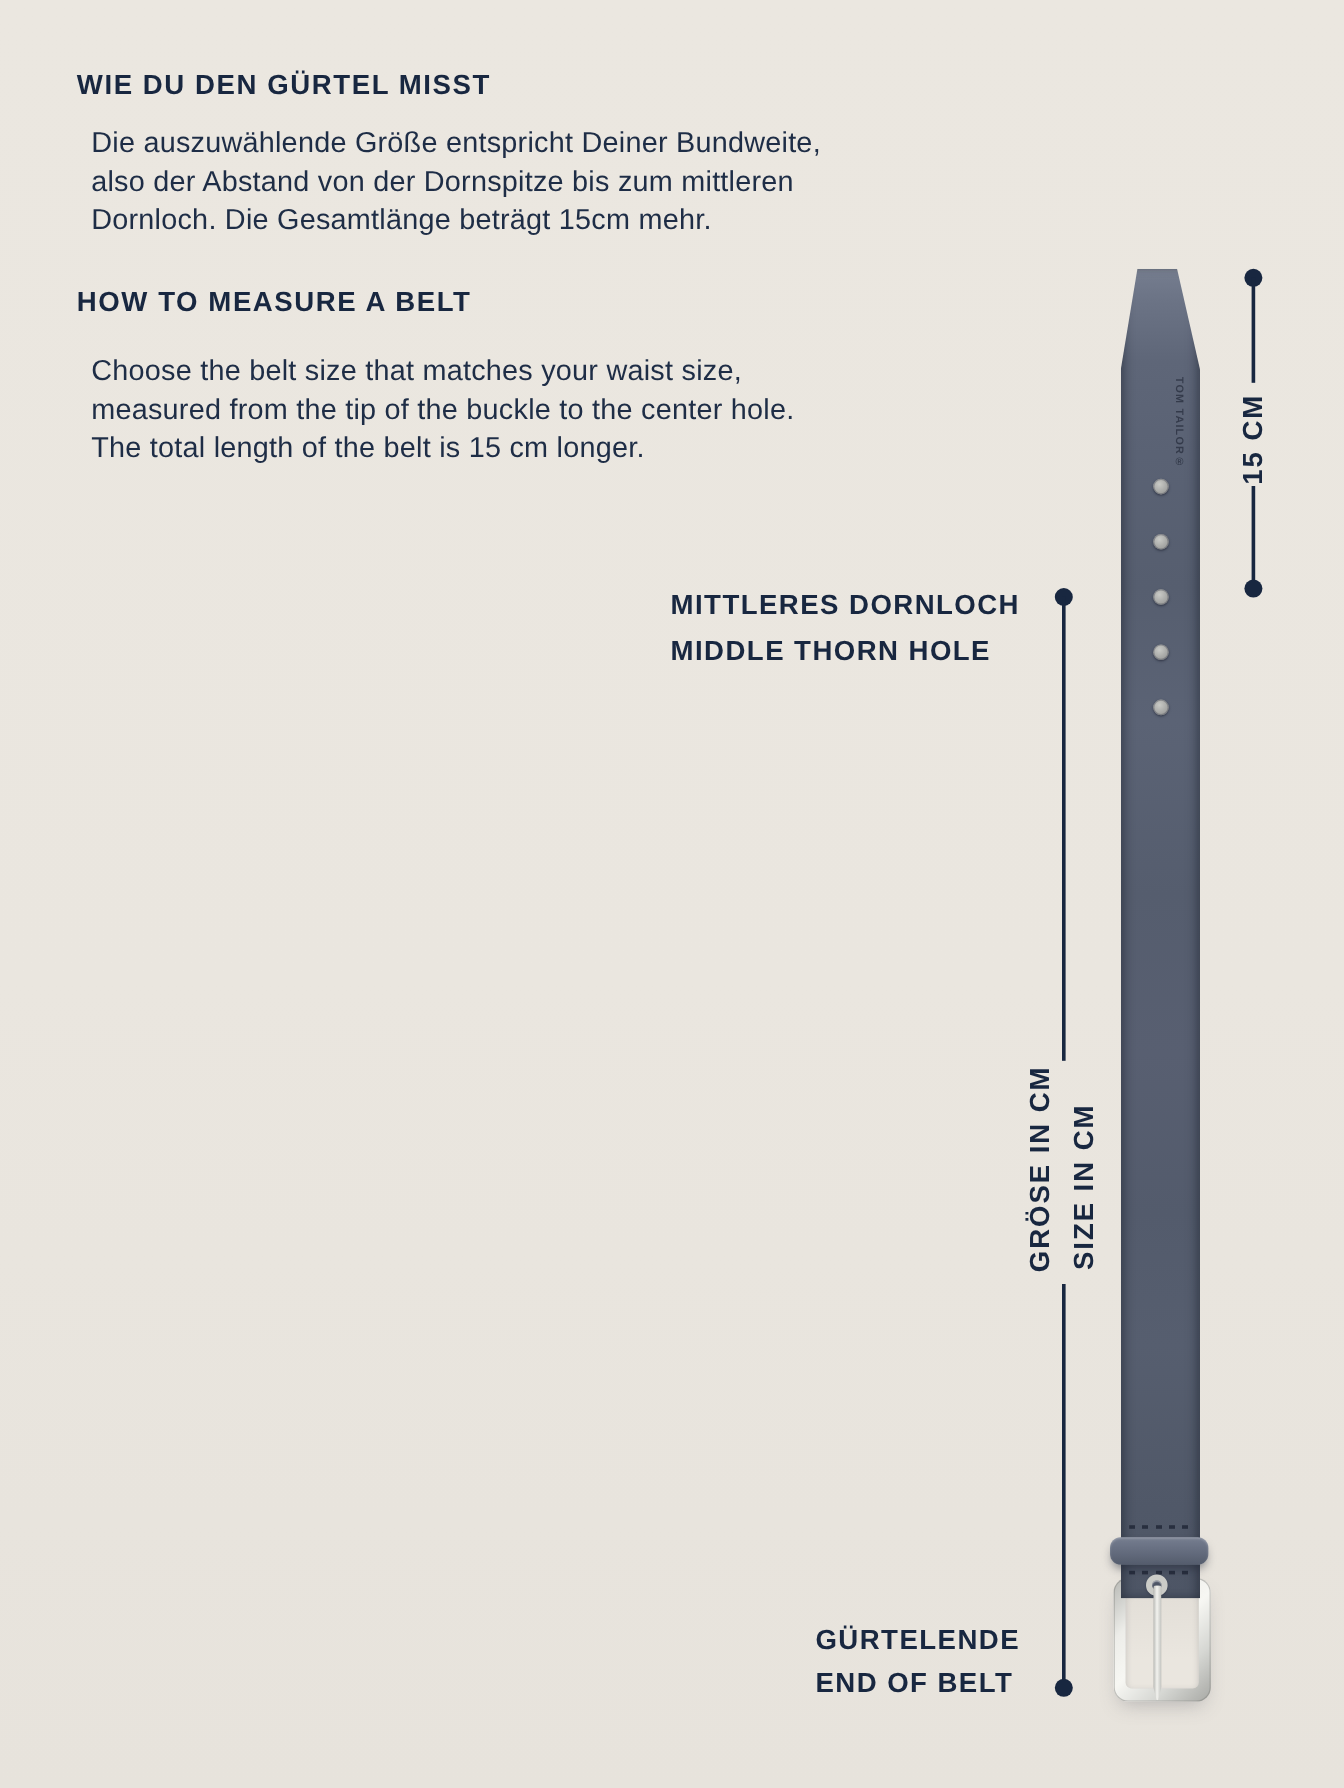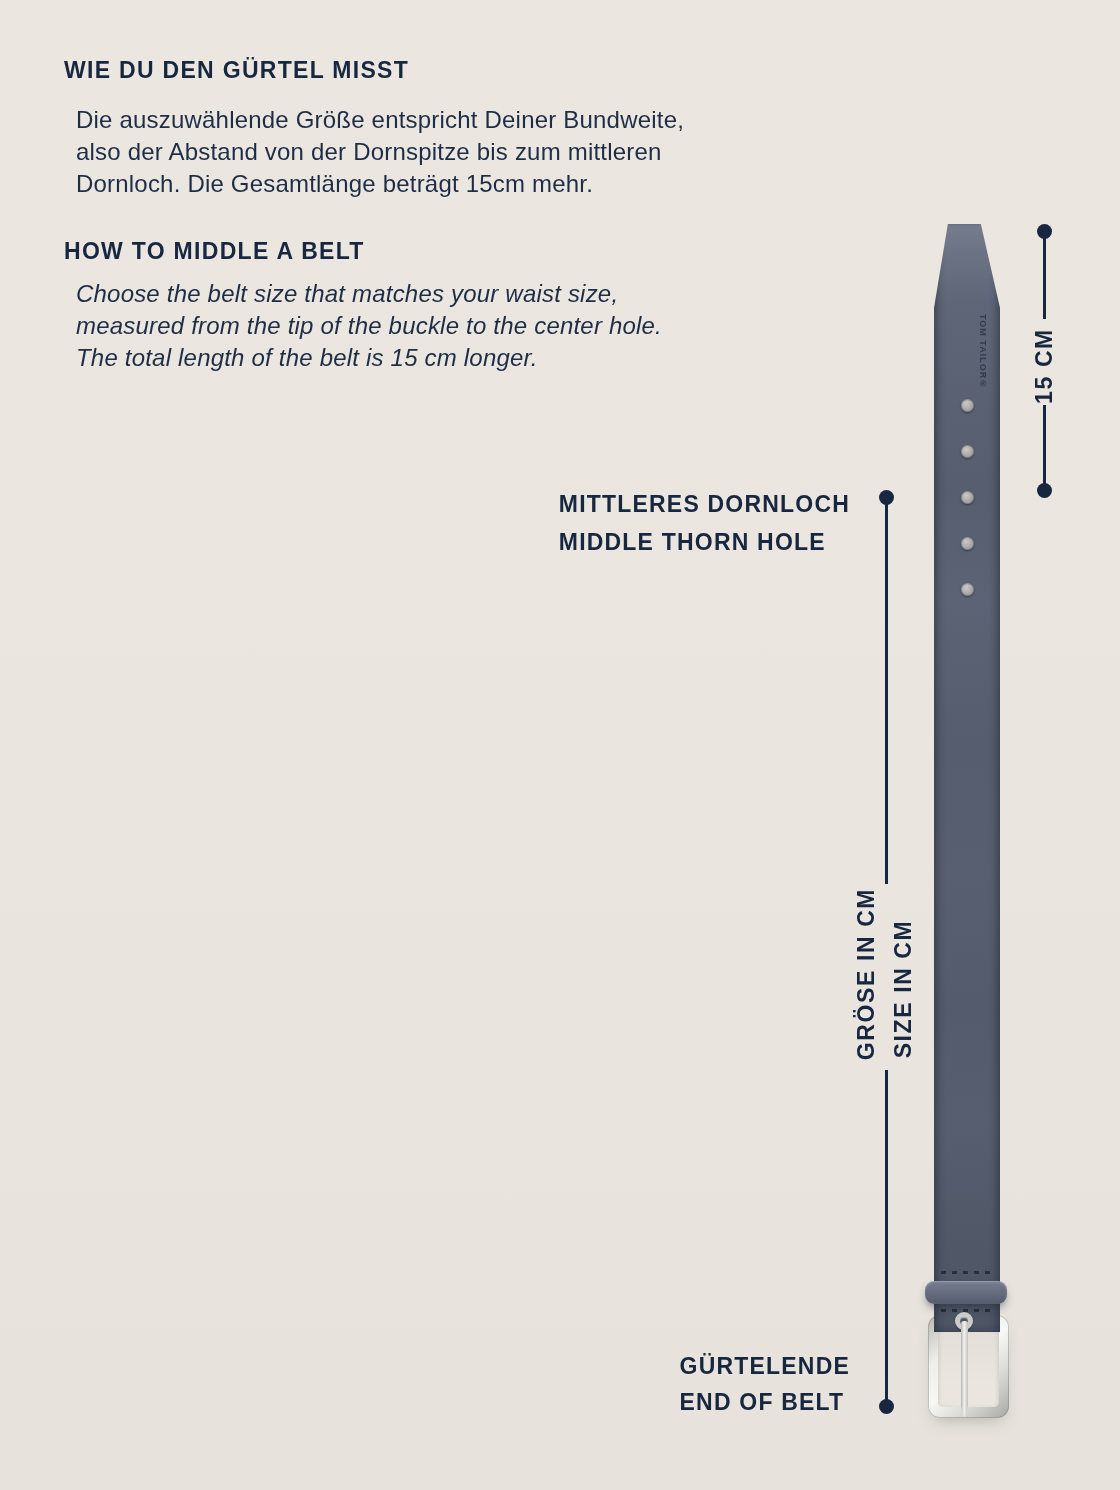--- a/index.html
+++ b/index.html
@@ -18,21 +18,21 @@
     margin:0;font-size:23px;font-weight:700;line-height:28px;
     letter-spacing:1.3px;color:#182740;
   }
   .copy p{
     margin:12px;font-size:24px;font-weight:400;line-height:32px;
     letter-spacing:0.2px;color:#1e2d46;white-space:pre-line;
   }
   .copy-de-title{top:56px;}
   .copy-de-body{top:92px;}
   .copy-en-title{top:237px;}
-  .copy-en-body{top:266px;font-style:italic;}
+  .copy-en-body{top:282px;}
 
   
   .belt-strap{
     position:absolute;left:934px;top:224px;width:66px;height:1108px;z-index:2;
     background:
       linear-gradient(180deg,
         #757d8f 0%,#6b7385 2.5%,#5e6678 7%,#5a6274 14%,
         #565e6f 24%,#5b6375 34%,#555d6e 47%,#585f71 59%,
         #535b6c 71%,#565e6f 81%,#515969 91%,#4d5565 100%);
     box-shadow:
@@ -127,21 +127,21 @@
   <section class="copy copy-de-title">
     <h2>WIE DU DEN GÜRTEL MISST</h2>
   </section>
   <section class="copy copy-de-body">
     <p>Die auszuwählende Größe entspricht Deiner Bundweite,
 also der Abstand von der Dornspitze bis zum mittleren
 Dornloch. Die Gesamtlänge beträgt 15cm mehr.</p>
   </section>
 
   <section class="copy copy-en-title">
-    <h2>HOW TO MIDDLE A BELT</h2>
+    <h2>HOW TO MEASURE A BELT</h2>
   </section>
   <section class="copy copy-en-body">
     <p>Choose the belt size that matches your waist size,
 measured from the tip of the buckle to the center hole.
 The total length of the belt is 15 cm longer.</p>
   </section>
 
   <div class="belt-buckle">
     <div class="buckle-hole"></div>
   </div>

